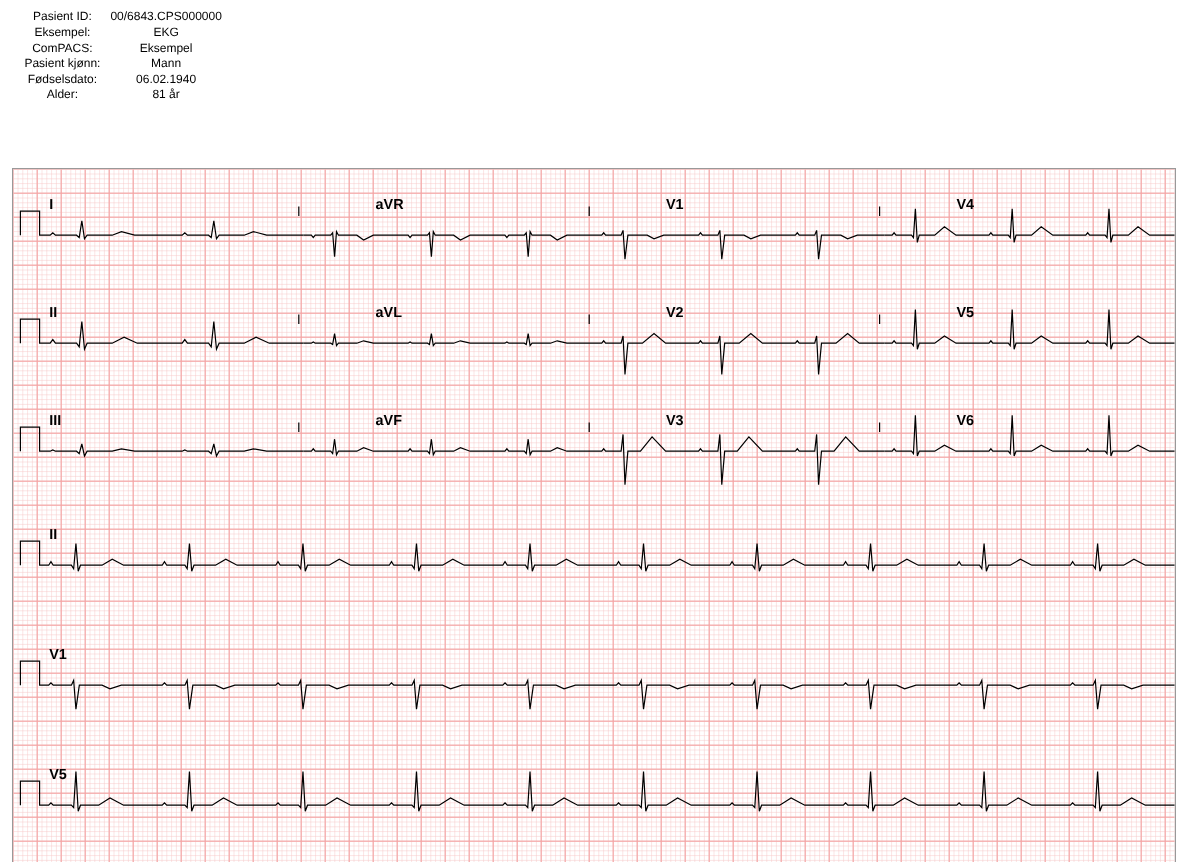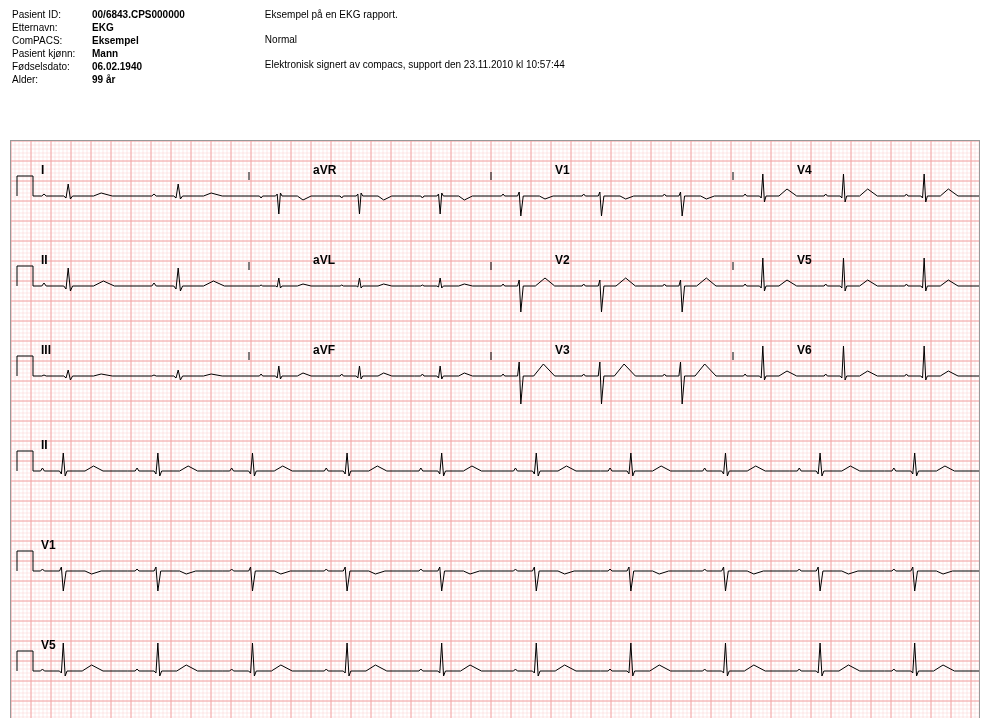--- a/index.html
+++ b/index.html
@@ -10,62 +10,57 @@
     background: #fff;
     width: 988px;
   }
   .header {
     display: flex;
     padding: 8px 12px 4px 12px;
     gap: 40px;
   }
   .block { display: flex; }
   .labels { min-width: 80px; }
-  .labels div, .values div { line-height: 13px; white-space: nowrap; }
-  .values { min-width: 80px; font-weight: bold; }
+  .labels div, .values div { line-height: 13px; white-space: nowrap; text-align: center; }
+  .values { min-width: 80px; }
   .notes div { line-height: 13px; margin-bottom: 12px; }
   .ekg-area {
     position: relative;
     width: 968px;
     height: 580px;
     margin: 50px 10px 0 10px;
     border: 1px solid #999;
     overflow: hidden;
   }
   .ekg-area svg { display:block; }
 </style>
 </head>
 <body>
 
 <div class="header">
   <div class="block">
     <div class="labels" id="c1l">
         <div>Pasient ID:</div>
-        <div>Etternavn:</div>
+        <div>Eksempel:</div>
         <div>ComPACS:</div>
         <div>Pasient kjønn:</div>
         <div>Fødselsdato:</div>
         <div>Alder:</div>
       </div>
     <div class="values" id="c1v">
         <div>00/6843.CPS000000</div>
         <div>EKG</div>
         <div>Eksempel</div>
         <div>Mann</div>
         <div>06.02.1940</div>
-        <div>99 år</div>
+        <div>81 år</div>
       </div>
   </div>
   <div class="block">
   </div>
-  <div class="notes" id="notes">
-      <div>Eksempel på en EKG rapport.</div>
-      <div>Normal</div>
-      <div>Elektronisk signert av compacs, support den 23.11.2010 kl 10:57:44</div>
-    </div>
 </div>
 
 <div class="ekg-area">
   <svg id="ekgsvg" width="968" height="580">
       <g>
         <line x1="0" y1="0" x2="0" y2="580" stroke="#f7c7c7" stroke-width="0.8"></line>
         <line x1="4" y1="0" x2="4" y2="580" stroke="#f7c7c7" stroke-width="0.4"></line>
         <line x1="8" y1="0" x2="8" y2="580" stroke="#f7c7c7" stroke-width="0.4"></line>
         <line x1="12" y1="0" x2="12" y2="580" stroke="#f7c7c7" stroke-width="0.4"></line>
         <line x1="16" y1="0" x2="16" y2="580" stroke="#f7c7c7" stroke-width="0.4"></line>

